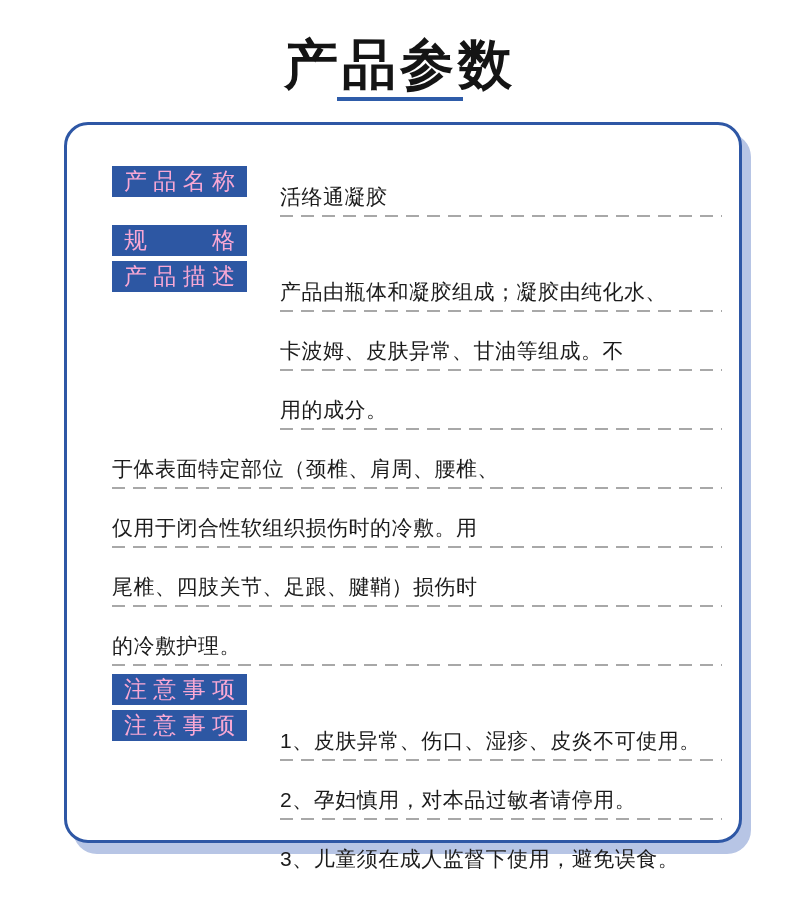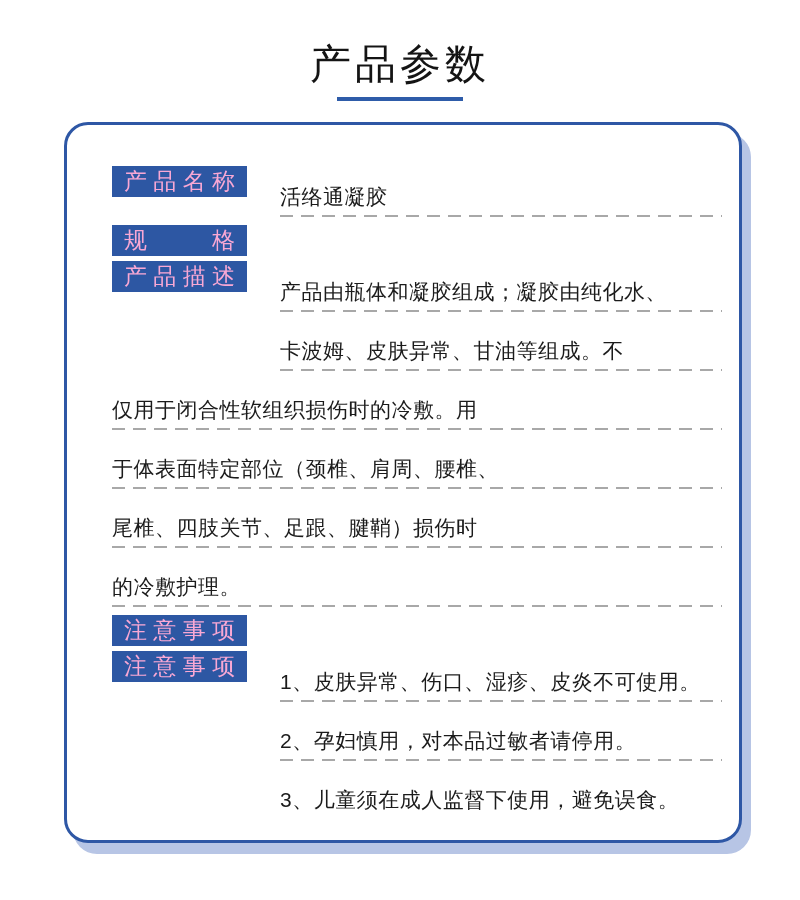--- a/index.html
+++ b/index.html
@@ -17,22 +17,22 @@
   }
   .title-wrap {
     position: absolute;
     top: 38px;
     left: 0;
     width: 100%;
     text-align: center;
   }
   .page-title {
     margin: 0;
-    font-size: 41px;
-    font-weight: 400;
+    font-size: 54px;
+    font-weight: 700;
     letter-spacing: 4px;
     color: #141414;
     line-height: 52px;
   }
   .title-underline {
     width: 126px;
     height: 4px;
     background: #2e5ca9;
     margin: 7px auto 0 auto;
   }
@@ -112,27 +112,28 @@
 
     <div class="row">
       <div class="label-box">规格</div>
     </div>
 
     <div class="row">
       <div class="label-box">产品描述</div>
       <div class="value">
         <div class="line">产品由瓶体和凝胶组成；凝胶由纯化水、</div>
         <div class="line">卡波姆、皮肤异常、甘油等组成。不</div>
+        <div class="line">用的成分。</div>
       </div>
     </div>
 
     <div class="row">
       <div class="value">
+        <div class="line">于体表面特定部位（颈椎、肩周、腰椎、</div>
         <div class="line">仅用于闭合性软组织损伤时的冷敷。用</div>
-        <div class="line">于体表面特定部位（颈椎、肩周、腰椎、</div>
         <div class="line">尾椎、四肢关节、足跟、腱鞘）损伤时</div>
         <div class="line">的冷敷护理。</div>
       </div>
     </div>
 
     <div class="row">
       <div class="label-box">注意事项</div>
     </div>
 
     <div class="row">

